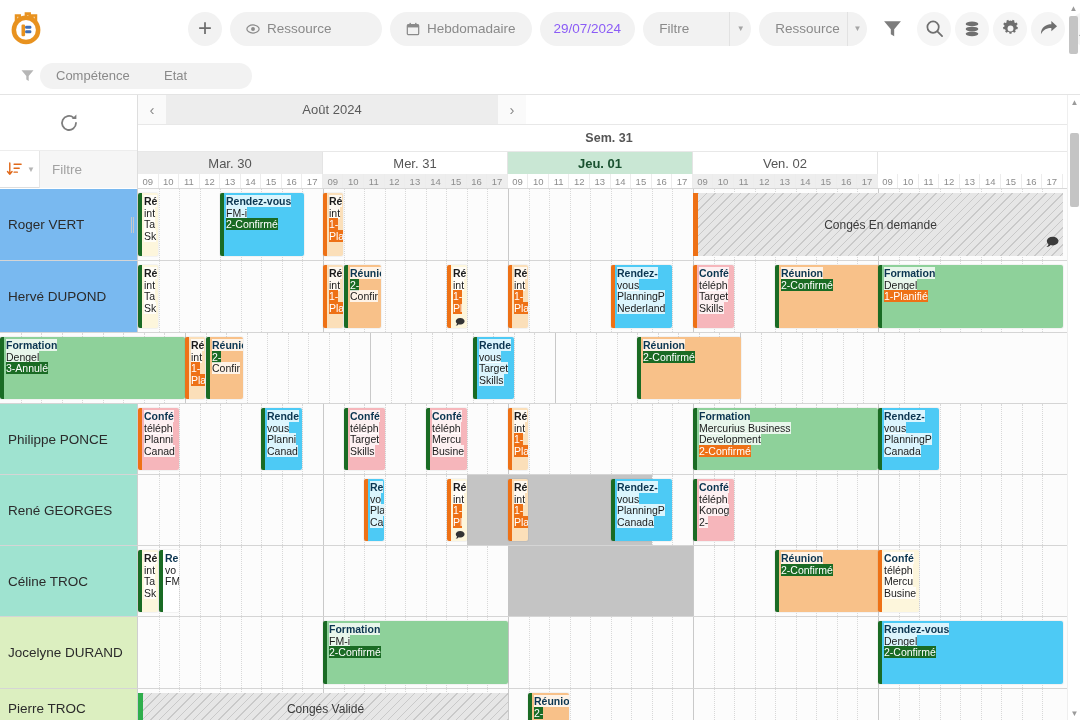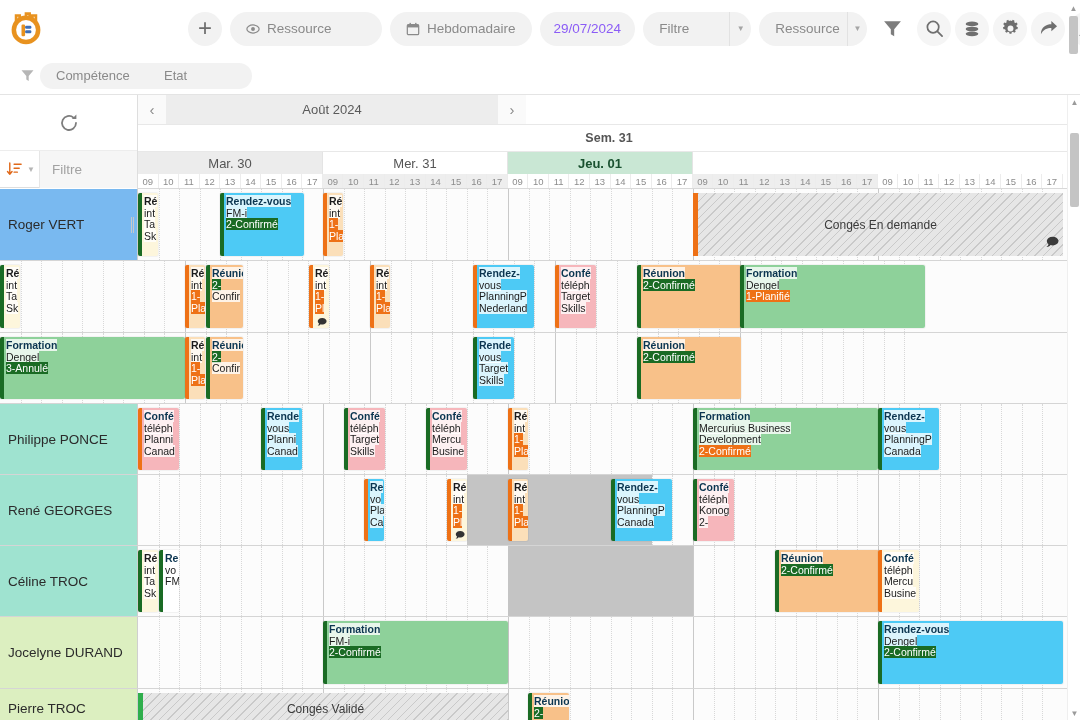--- a/index.html
+++ b/index.html
@@ -311,20 +311,21 @@
       <div class="month m2" id="m-2" style="width:332px">Août 2024</div>
       <div class="nav-arrow">
         <span>›</span>
       </div>
     </div>
     <div class="wk">Sem. 31</div>
     <div class="days" id="days-row">
         <div class="day shade" style="width: 185px;">Mar. 30</div>
         <div class="day" style="width: 185px;">Mer. 31</div>
         <div class="day today" style="width: 185px;">Jeu. 01</div>
+        <div class="day" style="width: 185px;">Ven. 02</div>
       </div>
     <div class="hours" id="hours-row">
         <div class="hr" style="width: 20.5556px;">09</div>
         <div class="hr" style="width: 20.5556px;">10</div>
         <div class="hr" style="width: 20.5556px;">11</div>
         <div class="hr" style="width: 20.5556px;">12</div>
         <div class="hr" style="width: 20.5556px;">13</div>
         <div class="hr" style="width: 20.5556px;">14</div>
         <div class="hr" style="width: 20.5556px;">15</div>
         <div class="hr" style="width: 20.5556px;">16</div>
@@ -421,20 +422,23 @@
           <div class="absence" style="left: 555px; width: 370px; top: 4px; height: 63px; border-left-color: rgb(238, 113, 22);">
             <span>Congés En demande</span>
             <span class="bub" style="position: absolute; right: 4px; bottom: 2px;">🗩</span>
           </div>
           <div class="ev" style="left: 0px; width: 20px; top: 4px; height: 63px; background: rgb(253, 246, 220); border-left-color: rgb(26, 107, 36);"><span class="t1" style="color: rgb(27, 27, 27); background: rgba(255, 255, 255, 0.8); display: inline;">Ré</span><br><span style="color: rgb(27, 27, 27); background: rgba(255, 255, 255, 0.8); display: inline;">int</span><br><span style="color: rgb(27, 27, 27); background: rgba(255, 255, 255, 0.8); display: inline;">Ta</span><br><span style="color: rgb(27, 27, 27); background: rgba(255, 255, 255, 0.8); display: inline;">Sk</span></div>
           <div class="ev" style="left: 82px; width: 84px; top: 4px; height: 63px; background: rgb(77, 202, 245); border-left-color: rgb(26, 107, 36);"><span class="t1" style="color: rgb(11, 53, 80); background: rgba(255, 255, 255, 0.8); display: inline;">Rendez-vous</span><br><span style="color: rgb(27, 27, 27); background: rgba(255, 255, 255, 0.8); display: inline;">FM-i</span><br><span style="color: rgb(255, 255, 255); background: rgb(26, 107, 36); display: inline;">2-Confirmé</span></div>
           <div class="ev" style="left: 185px; width: 20px; top: 4px; height: 63px; background: rgb(251, 223, 185); border-left-color: rgb(238, 113, 22);"><span class="t1" style="color: rgb(27, 27, 27); background: rgba(255, 255, 255, 0.8); display: inline;">Ré</span><br><span style="color: rgb(27, 27, 27); background: rgba(255, 255, 255, 0.8); display: inline;">int</span><br><span style="color: rgb(255, 255, 255); background: rgb(238, 113, 22); display: inline;">1-</span><br><span style="color: rgb(255, 255, 255); background: rgb(238, 113, 22); display: inline;">Pla</span></div>
         </div>
       </div>
       <div class="row" style="height: 72px;">
+        <div class="rname g1">
+          <span>Hervé DUPOND</span>
+        </div>
         <div class="lane">
           <div class="vline" style="left: 20.5556px;"></div>
           <div class="vline" style="left: 41.1111px;"></div>
           <div class="vline" style="left: 61.6667px;"></div>
           <div class="vline" style="left: 82.2222px;"></div>
           <div class="vline" style="left: 102.778px;"></div>
           <div class="vline" style="left: 123.333px;"></div>
           <div class="vline" style="left: 143.889px;"></div>
           <div class="vline" style="left: 164.444px;"></div>
           <div class="vline" style="left: 205.556px;"></div>

